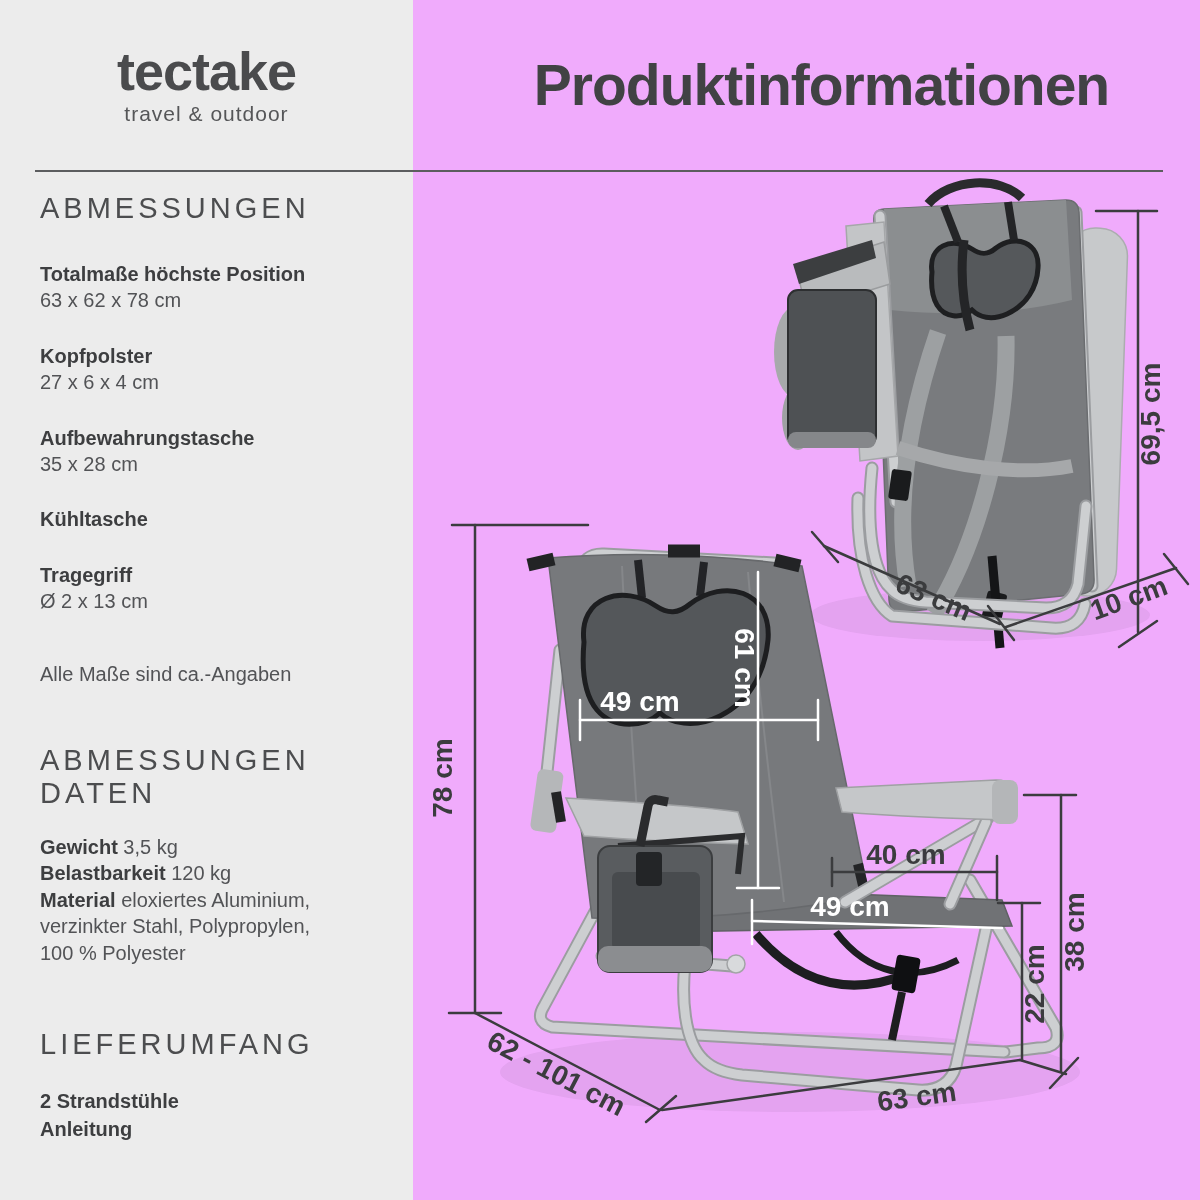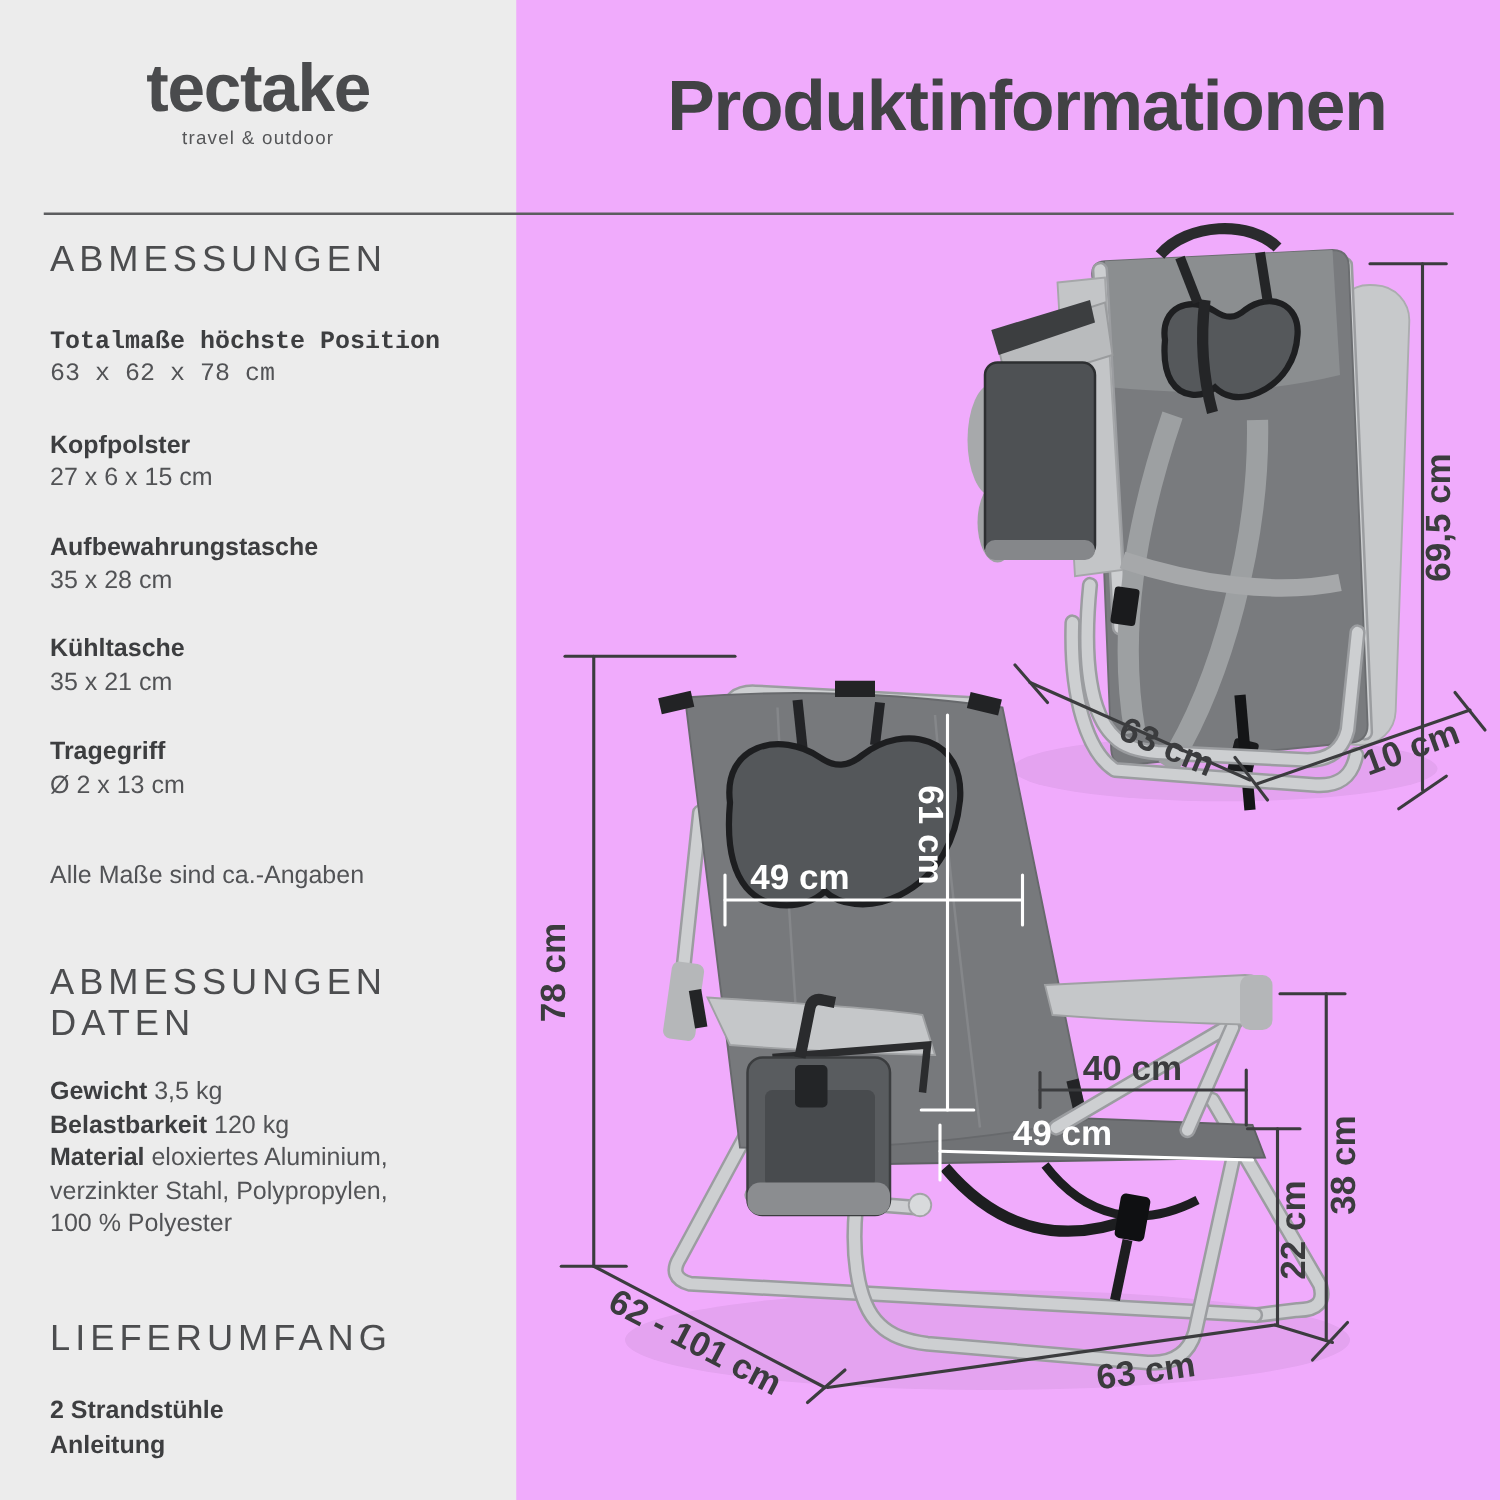--- a/index.html
+++ b/index.html
@@ -2,29 +2,29 @@
 <html><head>
 <meta charset="utf-8">
 <style>
   html,body{margin:0;padding:0;background:#fff;}
   .page{position:relative;width:1200px;height:1200px;background:#f0abfc;overflow:hidden;
         font-family:"Liberation Sans",sans-serif;}
   .left-panel{position:absolute;left:0;top:0;width:413px;height:1200px;background:#ececec;}
   .divider{position:absolute;left:35px;top:170px;width:1128px;height:2px;background:#5c5d5f;}
   .logo-block{position:absolute;left:0;top:44px;width:413px;text-align:center;}
   .logo-main{font-size:54px;font-weight:700;letter-spacing:-1px;color:#4a4b4d;line-height:1;}
-  .logo-tag{font-size:15px;color:#555658;letter-spacing:1px;margin-top:4px;}
+  .logo-tag{font-size:21px;color:#555658;letter-spacing:1px;margin-top:4px;}
   .page-title{position:absolute;left:428px;top:52px;width:787px;text-align:center;
               font-size:57px;font-weight:700;color:#414244;letter-spacing:-1px;}
   .content{position:absolute;left:40px;top:192px;width:340px;color:#4a4b4d;}
   .sec-heading{font-size:29px;font-weight:400;letter-spacing:4px;color:#4c4d4f;margin:0;}
   .sec2{margin-top:58px;}
   .sec3{margin-top:62px;}
   .dim-item{margin-top:29px;font-size:20px;line-height:1.32;}
-  .dim-item:first-of-type{margin-top:36px;font-family:Liberation Mono, monospace;}
+  .dim-item:first-of-type{margin-top:36px;}
   .lbl{font-weight:700;color:#3d3e40;}
   .val{color:#525356;}
   .note{margin-top:48px;font-size:20px;color:#525356;}
   .tech{margin-top:24px;font-size:20px;line-height:1.33;color:#525356;}
   .tech-line{font-size:20px;line-height:1.33;color:#525356;}
   .deliv{margin-top:26px;font-size:20px;line-height:1.4;}
   .diagram{position:absolute;left:0;top:0;pointer-events:none;}
   .tubeO{fill:none;stroke:#9b9da0;stroke-width:13;stroke-linecap:round;stroke-linejoin:round;}
   .tubeI{fill:none;stroke:#cdcfd1;stroke-width:9;stroke-linecap:round;stroke-linejoin:round;}
   .dim{fill:none;stroke:#3b3c3e;stroke-width:2.5;stroke-linecap:round;}
@@ -50,29 +50,28 @@
 
   <div class="content">
     <h2 class="sec-heading">ABMESSUNGEN</h2>
 
     <div class="dim-item">
       <div class="lbl">Totalmaße höchste Position</div>
       <div class="val">63 x 62 x 78 cm</div>
     </div>
     <div class="dim-item">
       <div class="lbl">Kopfpolster</div>
-      <div class="val">27 x 6 x 15 cm</div>
+      <div class="val">27 x 6 x 4 cm</div>
     </div>
     <div class="dim-item">
       <div class="lbl">Aufbewahrungstasche</div>
       <div class="val">35 x 28 cm</div>
     </div>
     <div class="dim-item">
       <div class="lbl">Kühltasche</div>
-      <div class="val">35 x 21 cm</div>
     </div>
     <div class="dim-item">
       <div class="lbl">Tragegriff</div>
       <div class="val">Ø 2 x 13 cm</div>
     </div>
 
     <div class="note">Alle Maße sind ca.-Angaben</div>
 
     <h2 class="sec-heading sec2">ABMESSUNGEN DATEN</h2>
 

